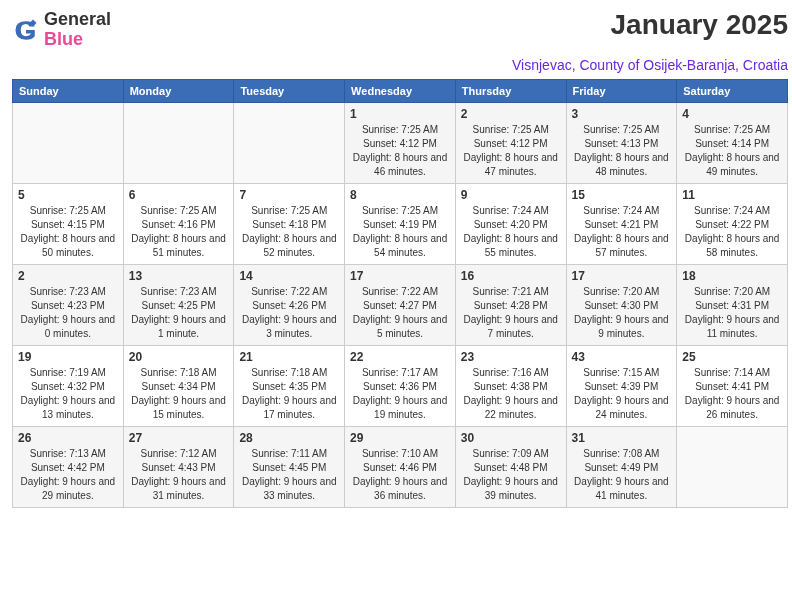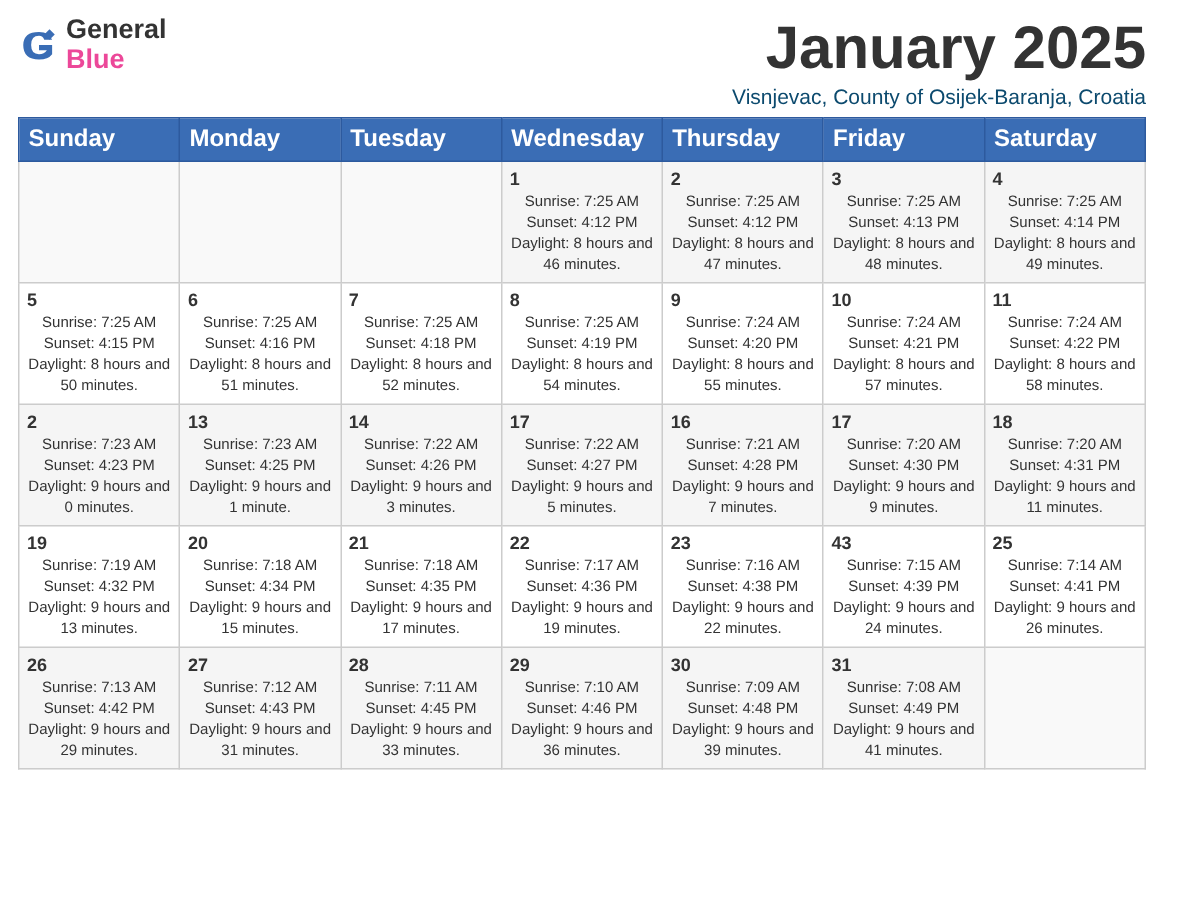--- a/index.html
+++ b/index.html
@@ -5,21 +5,21 @@
     * { margin: 0; padding: 0; box-sizing: border-box; }
     body {
       font-family: Arial, sans-serif;
       background: #fff;
       width: 792px;
       height: 612px;
       overflow: hidden;
     }
     .container {
       width: 792px;
-      padding: 10px 28px 8px 12px;
+      padding: 10px 4px 8px 12px;
     }
     .header-row {
       display: flex;
       align-items: flex-start;
       justify-content: space-between;
       margin-bottom: 6px;
     }
     .logo {
       display: flex;
       align-items: center;
@@ -33,41 +33,41 @@
     .logo-general { color: #333; }
     .logo-blue { color: #ec4899; }
     .logo-icon {
       width: 28px;
       height: 28px;
     }
     .title-block {
       text-align: right;
     }
     .month-title {
-      font-size: 40px;
+      font-size: 28px;
       font-weight: bold;
       color: #333;
       line-height: 1.1;
     }
     .subtitle {
       font-size: 14px;
-      color: #0c4a6e;
-      margin-top: 2px;
+      color: #6d28d9;
+      margin-top: 16px;
     }
     table {
       width: 100%;
       border-collapse: collapse;
       table-layout: fixed;
     }
     thead tr th {
       background-color: #3a6db5;
       color: white;
       text-align: left;
       padding: 5px 6px;
-      font-size: 16px;
+      font-size: 11px;
       font-weight: bold;
       border: 1px solid #2d5a9e;
     }
     tbody tr td {
       border: 1px solid #ccc;
       vertical-align: top;
       padding: 4px 5px;
       font-size: 10.2px;
       color: #333;
       height: 78px;
@@ -166,21 +166,21 @@
           </td>
           <td>
             <span class="day-number">8</span>
             <div class="day-info">Sunrise: 7:25 AM<br>Sunset: 4:19 PM<br>Daylight: 8 hours and 54 minutes.</div>
           </td>
           <td>
             <span class="day-number">9</span>
             <div class="day-info">Sunrise: 7:24 AM<br>Sunset: 4:20 PM<br>Daylight: 8 hours and 55 minutes.</div>
           </td>
           <td>
-            <span class="day-number">10</span>
+            <span class="day-number">15</span>
             <div class="day-info">Sunrise: 7:24 AM<br>Sunset: 4:21 PM<br>Daylight: 8 hours and 57 minutes.</div>
           </td>
           <td>
             <span class="day-number">11</span>
             <div class="day-info">Sunrise: 7:24 AM<br>Sunset: 4:22 PM<br>Daylight: 8 hours and 58 minutes.</div>
           </td>
         </tr>
         <tr>
           <td>
             <span class="day-number">2</span>

